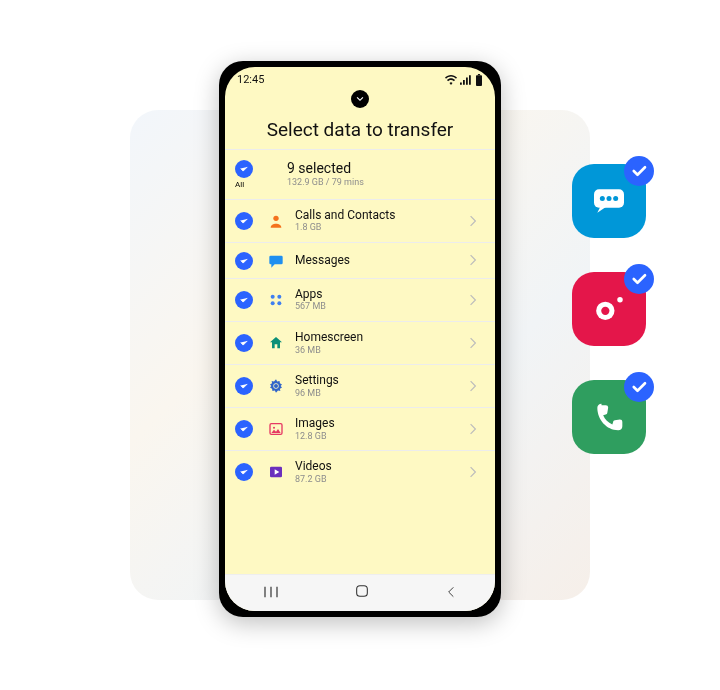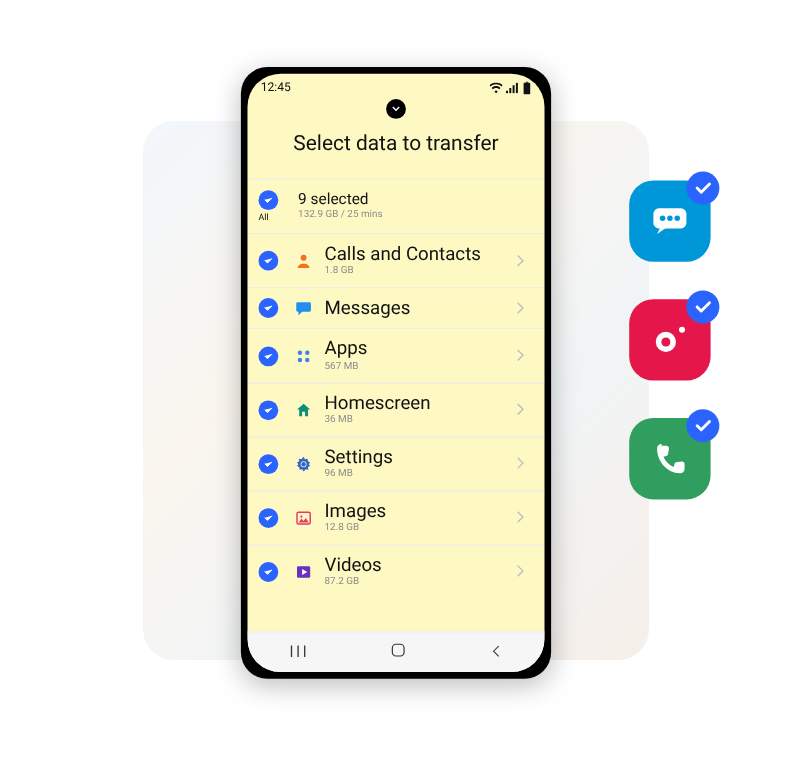--- a/index.html
+++ b/index.html
@@ -6,31 +6,31 @@
   .stage{position:relative;width:720px;height:690px}
   .bgcard{position:absolute;left:130px;top:110px;width:460px;height:490px;border-radius:28px;
     background:linear-gradient(135deg,#f2f6fb 0%,#faf6ef 35%,#f1f4f6 65%,#f6efe9 100%)}
   .phone{position:absolute;left:219px;top:61px;width:282px;height:556px;background:#000;border-radius:24px;
     box-shadow:0 6px 24px rgba(0,0,0,.25);padding:6px;box-sizing:border-box}
   .screen{width:100%;height:100%;background:#fef9c3;border-radius:30px;overflow:hidden;display:flex;flex-direction:column}
   .status{display:flex;align-items:center;justify-content:space-between;padding:6px 12px 2px;font-size:11px;color:#111}
   .status .right{display:flex;align-items:center;gap:3px}
   .badge{width:18px;height:18px;border-radius:50%;background:#000;margin:0 auto;display:flex;align-items:center;justify-content:center}
   .badge svg{display:block}
-  h1.title{font-size:19px;font-weight:400;color:#111;text-align:center;margin:10px 0 21px}
+  h1.title{font-size:19px;font-weight:400;color:#111;text-align:center;margin:10px 0 8px}
   .list{flex:1;overflow:hidden}
   .row{display:flex;align-items:center;padding:8px 14px 8px 10px;border-bottom:1px solid #ececec}
   .row:first-child{border-top:1px solid #ececec}
   .chk{width:18px;height:18px;border-radius:50%;background:#2b63ff;display:flex;align-items:center;justify-content:center;flex:0 0 18px}
   .chk svg{display:block}
   .all{display:flex;flex-direction:column;align-items:flex-start;width:28px;flex:0 0 28px;margin-right:4px}
   .all .lbl{font-size:8px;color:#000;margin-top:2px}
   .ico{width:18px;height:18px;margin:0 10px 0 14px;display:flex;align-items:center;justify-content:center;flex:0 0 18px}
   .txt{flex:1;min-width:0}
-  .txt .l{font-size:17px;color:#111;line-height:1.2}
+  .txt .l{font-size:12px;color:#111;line-height:1.2}
   .txt .s{font-size:9px;color:#8d8d8d;line-height:1.3}
   .chev{flex:0 0 12px;color:#bcbcbc}
   .row.head .txt .l{font-size:14px}
   .row.head{padding-top:10px;padding-bottom:10px}
   .navbar{height:36px;background:#f6f6f6;display:flex;align-items:center;justify-content:space-around;border-top:1px solid #eee}
   
   .float{position:absolute;right:74px;width:74px;height:74px;border-radius:22px;display:flex;align-items:center;justify-content:center}
   .float .tick{position:absolute;top:-8px;right:-8px;width:30px;height:30px;border-radius:50%;background:#2b63ff;display:flex;align-items:center;justify-content:center}
   .f1{top:164px;background:#0097d8}
   .f2{top:272px;background:#e4164a}
@@ -76,23 +76,23 @@
 
         <div class="row head">
           <span class="all">
             <span class="chk">
                 <svg width="10" height="10" viewBox="0 0 24 24">
                   <path fill="#fff" stroke="#fff" stroke-width="2" d="M20 7L10 17l-6-6"></path>
                 </svg>
               </span>
             <span class="lbl">All</span>
           </span>
-          <span class="txt" style="margin-left:4px">
+          <span class="txt" style="margin-left:20px">
             <div class="l">9 selected</div>
-            <div class="s">132.9 GB / 25 mins</div>
+            <div class="s">132.9 GB / 79 mins</div>
           </span>
         </div>
 
         <div class="row">
           <span class="chk">
               <svg width="10" height="10" viewBox="0 0 24 24">
                 <path fill="#fff" stroke="#fff" stroke-width="2" d="M20 7L10 17l-6-6"></path>
               </svg>
             </span>
           <span class="ico">

